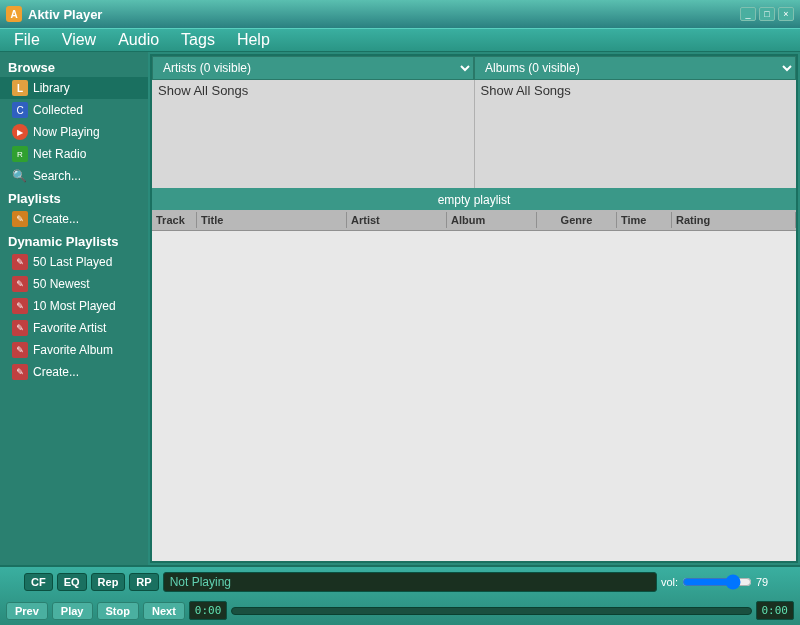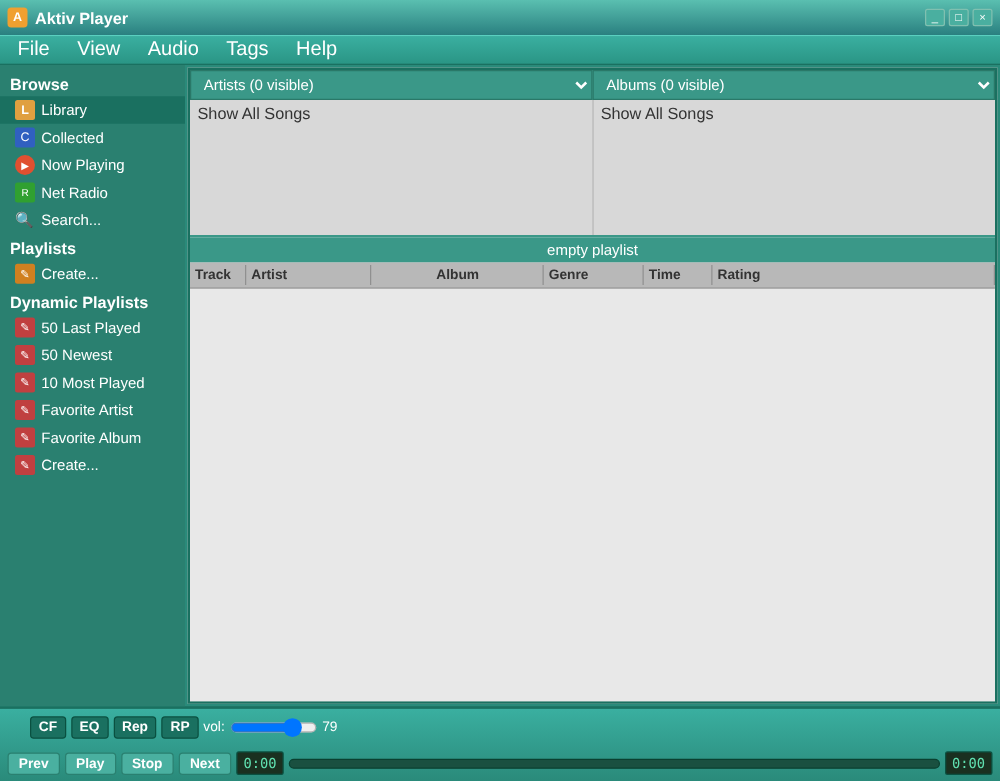--- a/index.html
+++ b/index.html
@@ -186,22 +186,22 @@
       padding: 2px 4px;
       color: #333;
       font-weight: bold;
       font-size: 11px;
       border-right: 1px solid #909090;
       overflow: hidden;
     }
     .col-track { width: 45px; }
     .col-title { width: 150px; }
     .col-artist { width: 100px; }
-    .col-album { width: 90px; margin-left: 48px; }
-    .col-genre { width: 80px; }
+    .col-album { width: 90px; }
+    .col-genre { width: 80px; text-align: center; }
     .col-time { width: 55px; }
     .col-rating { flex: 1; }
 
     
     .track-list {
       flex: 1;
       background: #e8e8e8;
       overflow-y: auto;
     }
 
@@ -402,38 +402,40 @@
       </div>
       <div class="browse-list">
         <div class="browse-list-item">Show All Songs</div>
       </div>
     </div>
 
     <div class="playlist-label">empty playlist</div>
 
     <div class="track-header">
       <div class="track-col col-track">Track</div>
+      <div class="track-col col-title">Title</div>
       <div class="track-col col-artist">Artist</div>
       <div class="track-col col-album">Album</div>
       <div class="track-col col-genre">Genre</div>
       <div class="track-col col-time">Time</div>
       <div class="track-col col-rating">Rating</div>
     </div>
 
     <div class="track-list"></div>
 
   </div>
 </div>
 
 <div class="bottom-bar">
   <div class="bottom-top">
     <button class="mode-btn">CF</button>
     <button class="mode-btn">EQ</button>
     <button class="mode-btn">Rep</button>
     <button class="mode-btn">RP</button>
+    <div class="now-playing-label">Not Playing</div>
     <span class="vol-label">vol:</span>
     <input type="range" class="vol-slider" min="0" max="100" value="79" style="">
     <span class="vol-value">79</span>
   </div>
   <div class="bottom-bottom">
     <button class="transport-btn">Prev</button>
     <button class="transport-btn">Play</button>
     <button class="transport-btn">Stop</button>
     <button class="transport-btn">Next</button>
     <div class="time-display">0:00</div>

